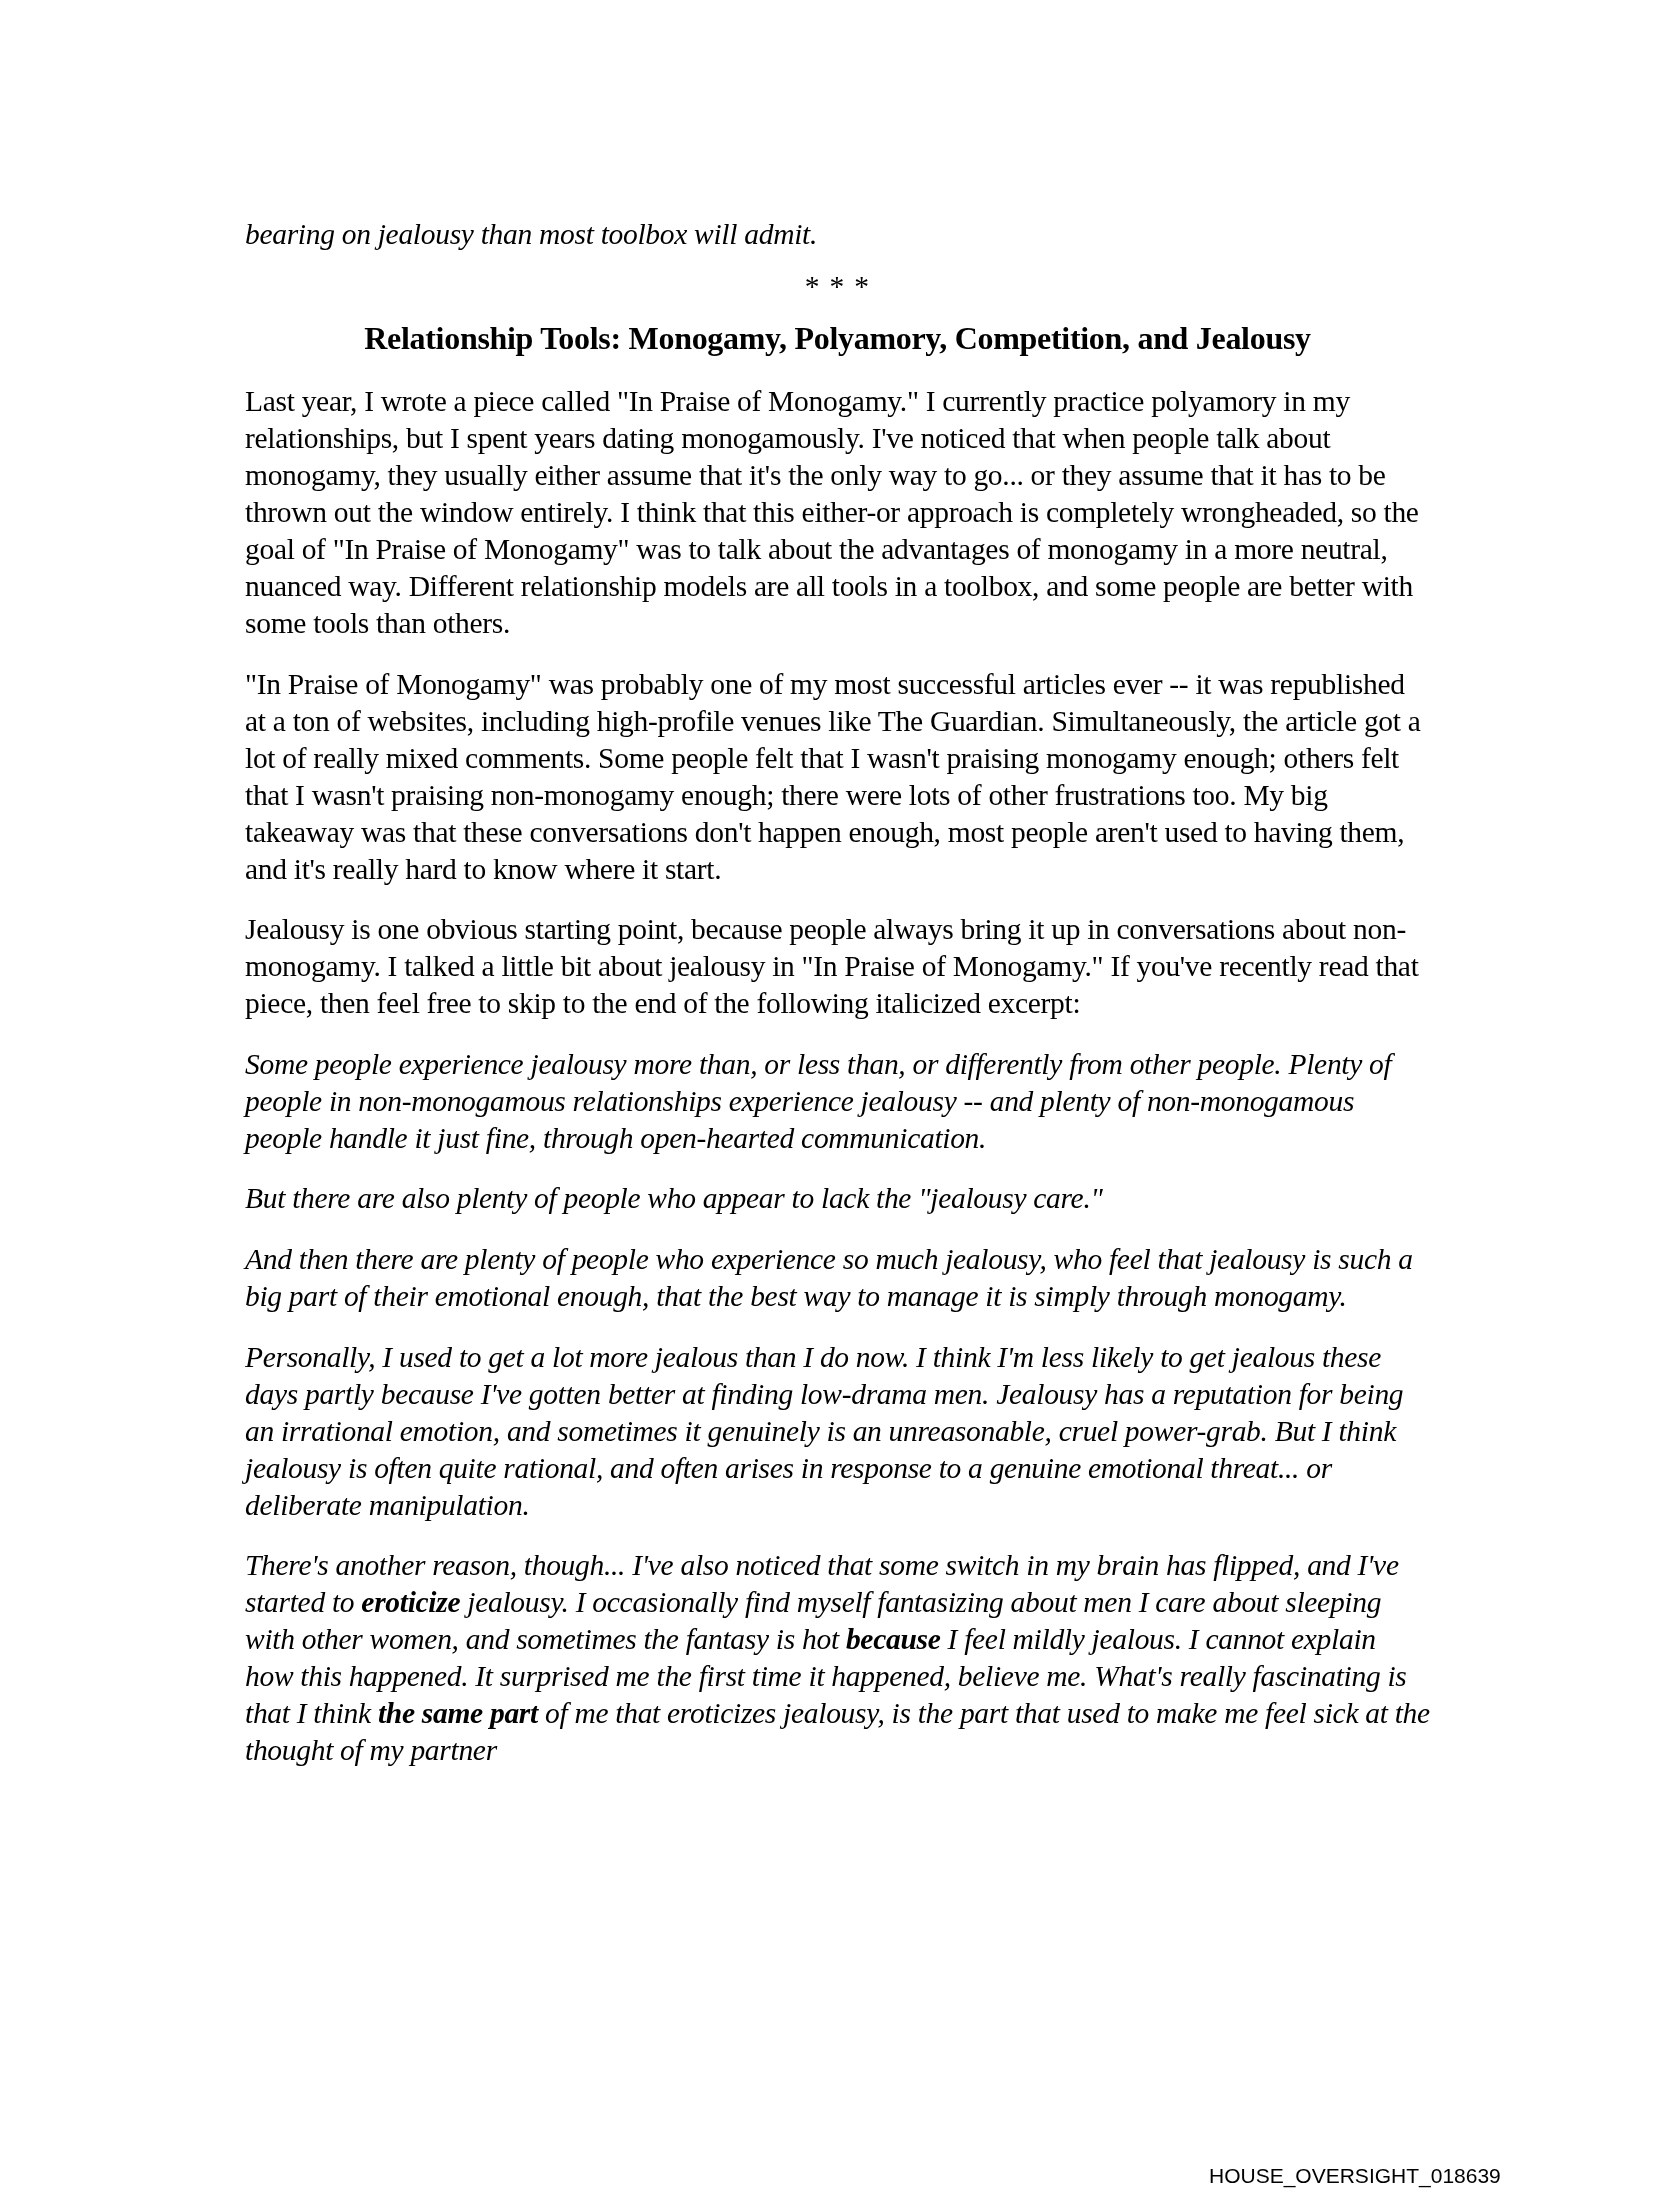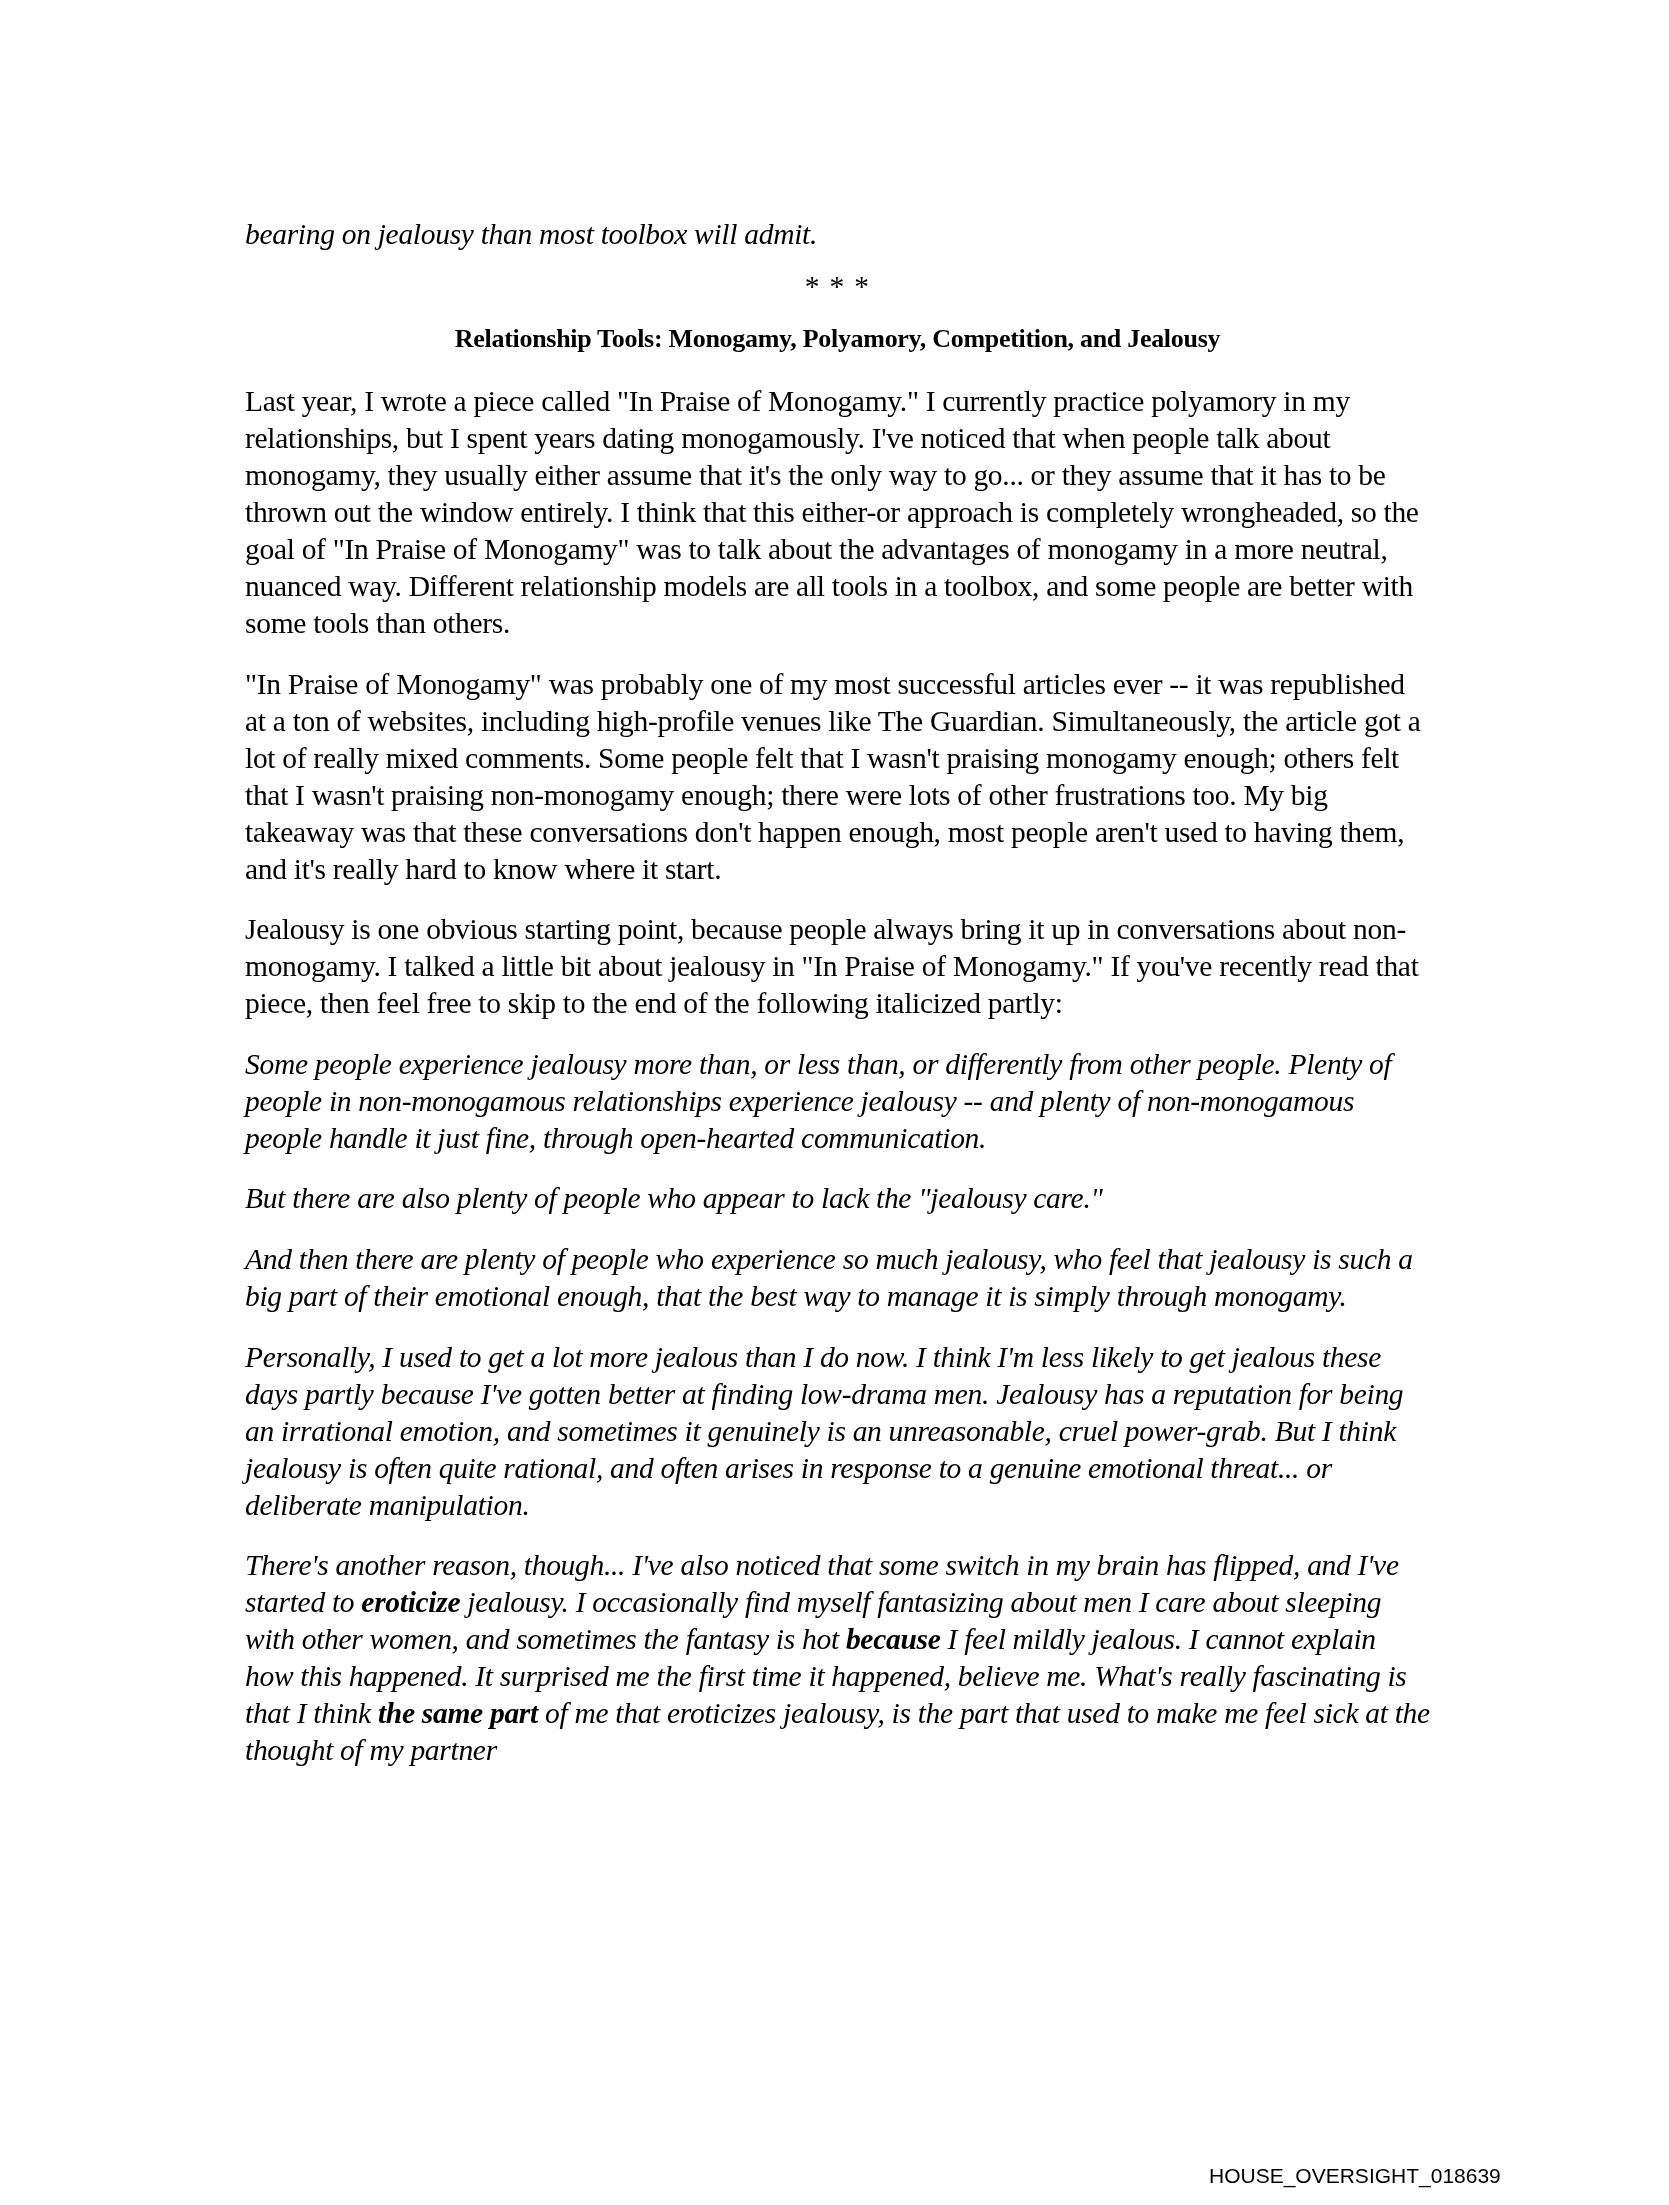--- a/index.html
+++ b/index.html
@@ -29,21 +29,21 @@
   .continuation {
     font-style: italic;
     margin: 0 0 15px 0;
   }
   .separator {
     text-align: center;
     letter-spacing: 1.3px;
     margin: 0 0 15px 0;
   }
   .heading {
-    font-size: 26px;
+    font-size: 32px;
     line-height: 37px;
     font-weight: bold;
     text-align: center;
     margin: 0 0 26px 0;
     letter-spacing: -0.3px;
   }
   p.para {
     margin: 0 0 23.6px 0;
   }
   p.para.italic {
@@ -75,21 +75,21 @@
 <body>
 
 <div class="page">
   <div class="content">
     <div class="continuation">bearing on jealousy than most toolbox will admit.</div>
     <div class="separator">* * *</div>
     <h1 class="heading">Relationship Tools: Monogamy, Polyamory, Competition, and Jealousy</h1>
     <div id="paragraphs">
         <p class="para normal"><span class="run-normal">Last year, I wrote a piece called "In Praise of Monogamy." I currently practice polyamory in my relationships, but I spent years dating monogamously. I've noticed that when people talk about monogamy, they usually either assume that it's the only way to go... or they assume that it has to be thrown out the window entirely. I think that this either-or approach is completely wrongheaded, so the goal of "In Praise of Monogamy" was to talk about the advantages of monogamy in a more neutral, nuanced way. Different relationship models are all tools in a toolbox, and some people are better with some tools than others.</span></p>
         <p class="para normal"><span class="run-normal">"In Praise of Monogamy" was probably one of my most successful articles ever -- it was republished at a ton of websites, including high-profile venues like </span><span class="run-italic">The Guardian.</span><span class="run-normal"> Simultaneously, the article got a lot of really mixed comments. Some people felt that I wasn't praising monogamy enough; others felt that I wasn't praising non-monogamy enough; there were lots of other frustrations too. My big takeaway was that these conversations don't happen enough, most people aren't used to having them, and it's really hard to know where it start.</span></p>
-        <p class="para normal"><span class="run-normal">Jealousy is one obvious starting point, because people always bring it up in conversations about non-monogamy. I talked a little bit about jealousy in "In Praise of Monogamy." If you've recently read that piece, then feel free to skip to the end of the following italicized partly:</span></p>
+        <p class="para normal"><span class="run-normal">Jealousy is one obvious starting point, because people always bring it up in conversations about non-monogamy. I talked a little bit about jealousy in "In Praise of Monogamy." If you've recently read that piece, then feel free to skip to the end of the following italicized excerpt:</span></p>
         <p class="para italic"><span class="run-normal">Some people experience jealousy more than, or less than, or differently from other people. Plenty of people in non-monogamous relationships experience jealousy -- and plenty of non-monogamous people handle it just fine, through open-hearted communication.</span></p>
         <p class="para italic"><span class="run-normal">But there are also plenty of people who appear to lack the "jealousy care."</span></p>
         <p class="para italic"><span class="run-normal">And then there are plenty of people who experience so much jealousy, who feel that jealousy is such a big part of their emotional enough, that the best way to manage it is simply through monogamy.</span></p>
         <p class="para italic"><span class="run-normal">Personally, I used to get a lot more jealous than I do now. I think I'm less likely to get jealous these days partly because I've gotten better at finding low-drama men. Jealousy has a reputation for being an irrational emotion, and sometimes it genuinely is an unreasonable, cruel power-grab. But I think jealousy is often quite rational, and often arises in response to a genuine emotional threat... or deliberate manipulation.</span></p>
         <p class="para italic"><span class="run-normal">There's another reason, though... I've also noticed that some switch in my brain has flipped, and I've started to </span><span class="run-bold-italic">eroticize</span><span class="run-normal"> jealousy. I occasionally find myself fantasizing about men I care about sleeping with other women, and sometimes the fantasy is hot </span><span class="run-bold-italic">because</span><span class="run-normal"> I feel mildly jealous. I cannot explain how this happened. It surprised me the first time it happened, believe me. What's really fascinating is that I think </span><span class="run-bold-italic">the same part</span><span class="run-normal"> of me that eroticizes jealousy, is the part that used to make me feel sick at the thought of my partner</span></p>
       </div>
   </div>
   <div class="bates">HOUSE_OVERSIGHT_018639</div>
 </div>
 

